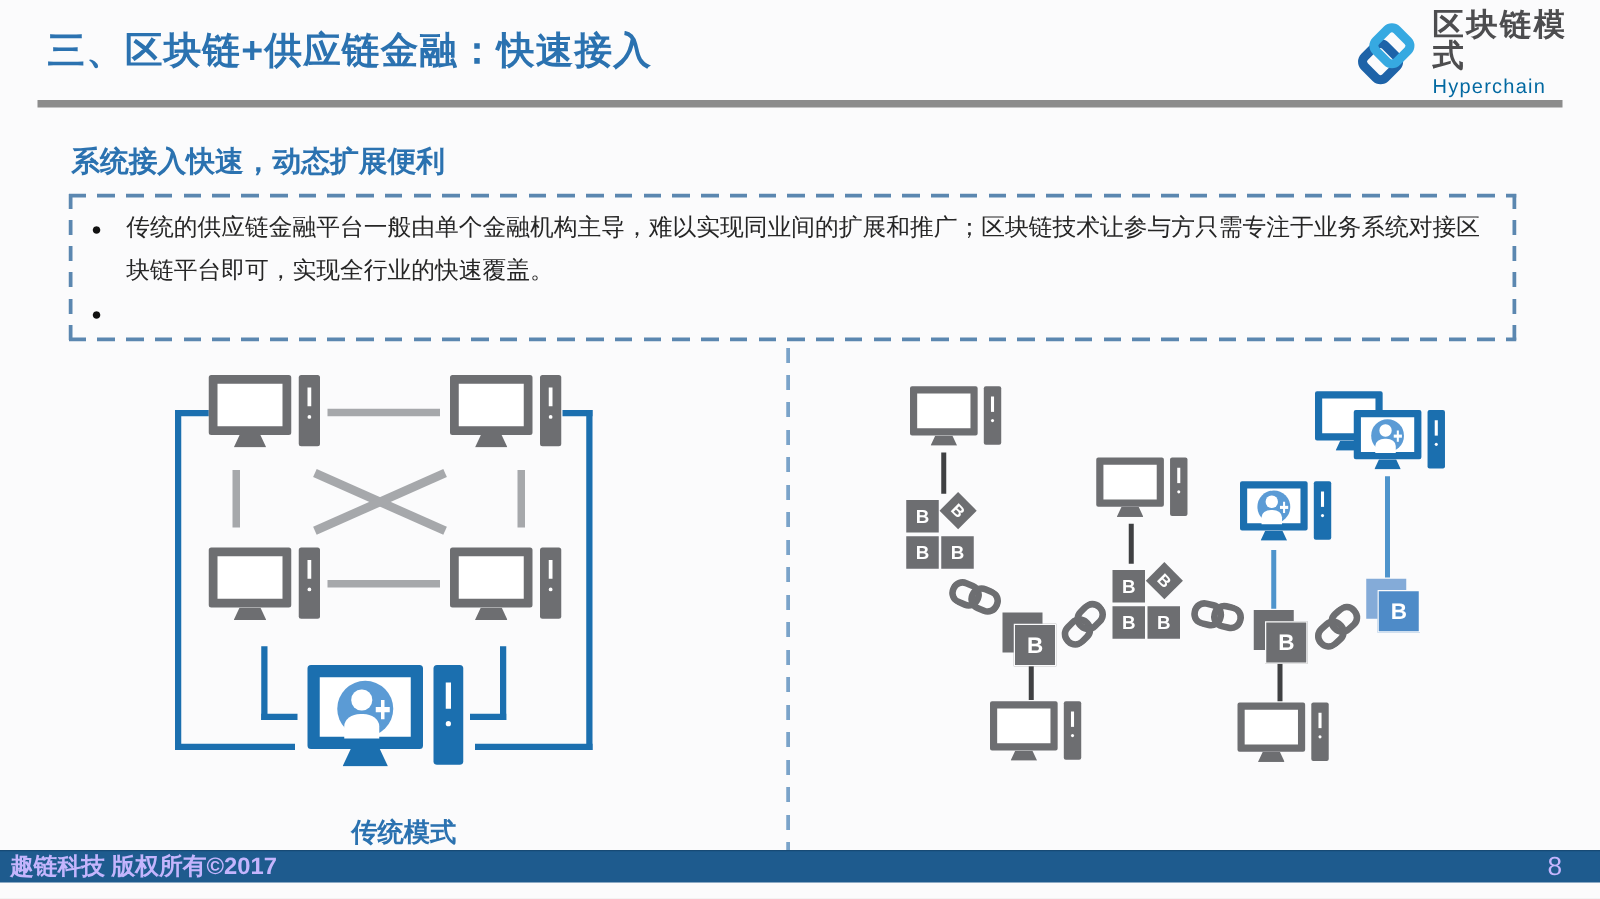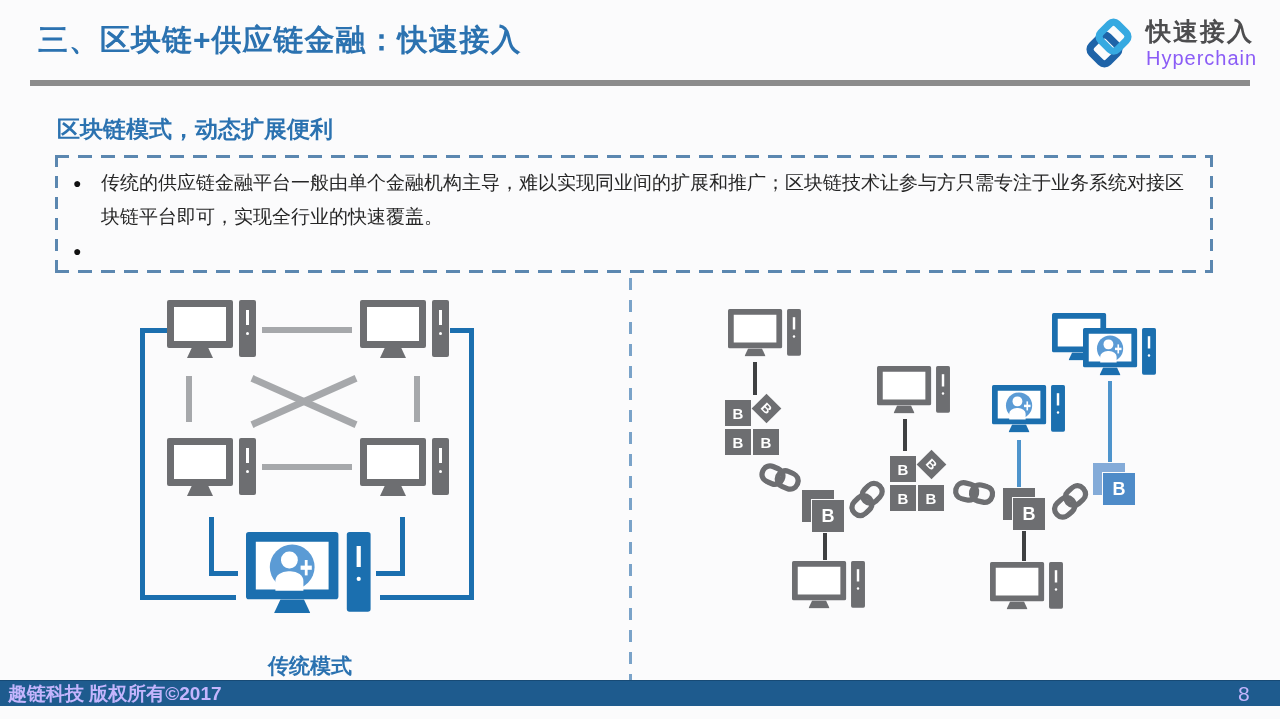--- a/index.html
+++ b/index.html
@@ -3,21 +3,21 @@
 <meta charset="utf-8">
 <style>
   html,body{margin:0;padding:0;background:#e8e8e8;font-family:"Liberation Sans","DejaVu Sans",sans-serif;}
   #slide{position:relative;width:1280px;height:719px;background:#fbfbfc;overflow:hidden;}
   
   .title{position:absolute;left:38px;top:20px;font-size:30px;font-weight:800;color:#2B72B0;letter-spacing:1px;}
   .logo{position:absolute;left:1080px;top:8px;width:190px;height:70px;display:flex;align-items:center;}
   .logo svg{flex:0 0 auto;}
   .logo-txt{margin-left:8px;line-height:1;}
   .logo-txt .cn{font-size:25px;font-weight:700;color:#4D4D4F;letter-spacing:2px;}
-  .logo-txt .en{font-size:20px;color:#8b5cf6;margin-top:4px;letter-spacing:1px;}
+  .logo-txt .en{font-size:16px;color:#0369a1;margin-top:4px;letter-spacing:1px;}
   .hr{position:absolute;left:30px;top:80px;width:1220px;height:6px;background:#8C8C8C;}
   
   .subhead{position:absolute;left:57px;top:114px;font-size:23px;font-weight:800;color:#2B72B0;}
   .dashbox{position:absolute;left:55px;top:155px;width:1158px;height:118px;
     background:
       repeating-linear-gradient(90deg,#5B87B0 0 14px,transparent 14px 23px) left top/100% 3px no-repeat,
       repeating-linear-gradient(90deg,#5B87B0 0 14px,transparent 14px 23px) left bottom/100% 3px no-repeat,
       repeating-linear-gradient(180deg,#5B87B0 0 12px,transparent 12px 21px) left top/3px 100% no-repeat,
       repeating-linear-gradient(180deg,#5B87B0 0 12px,transparent 12px 21px) right top/3px 100% no-repeat;
     box-sizing:border-box;padding:11px 18px 4px 18px;}
@@ -76,27 +76,27 @@
 
 <div id="slide">
 
   <div class="title">三、区块链+供应链金融：快速接入</div>
   <div class="logo">
     <svg viewBox="0 0 64 64" width="58" height="58">
       <rect x="14" y="26" width="26" height="26" rx="6" fill="none" stroke="#1E63A8" stroke-width="8" transform="rotate(-45 27 39)"></rect>
       <rect x="24" y="12" width="26" height="26" rx="6" fill="none" stroke="#36A9E1" stroke-width="8" transform="rotate(-45 37 25)"></rect>
     </svg>
     <div class="logo-txt">
-      <div class="cn">快速接入</div>
+      <div class="cn">区块链模式</div>
       <div class="en">Hyperchain</div>
     </div>
   </div>
   <div class="hr"></div>
 
-  <div class="subhead">区块链模式，动态扩展便利</div>
+  <div class="subhead">系统接入快速，动态扩展便利</div>
   <div class="dashbox">
     <div class="bullet-row">
       <span class="dot">●</span>
       <span class="btext">传统的供应链金融平台一般由单个金融机构主导，难以实现同业间的扩展和推广；区块链技术让参与方只需专注于业务系统对接区块链平台即可，实现全行业的快速覆盖。</span>
     </div>
     <div class="bullet-row">
       <span class="dot">●</span>
     </div>
   </div>
 
@@ -144,21 +144,21 @@
     <div class="pc blue lg" style="left:246px;top:532px;">
       <i class="mon"></i>
       <span class="av">
           <i class="hd"></i>
           <i class="bd"></i>
           <i class="pl"></i>
         </span>
       <i class="stand"></i>
         <i class="twr"></i>
     </div>
-    <div class="dlabel" style="left:220px;top:652px;width:180px;color:#2B72B0;">传统模式</div>
+    <div class="dlabel" style="left:233px;top:652px;width:180px;color:#2B72B0;">传统模式</div>
   </div>
 
   <div class="divider"></div>
 
   <div class="panel">
 
     <div class="ln dk" style="left:753px;top:362px;width:4px;height:33px;"></div>
     <div class="ln dk" style="left:903px;top:419px;width:4px;height:32px;"></div>
     <div class="ln dk" style="left:823px;top:531px;width:4px;height:29px;"></div>
     <div class="ln dk" style="left:1022px;top:530px;width:4px;height:31px;"></div>

